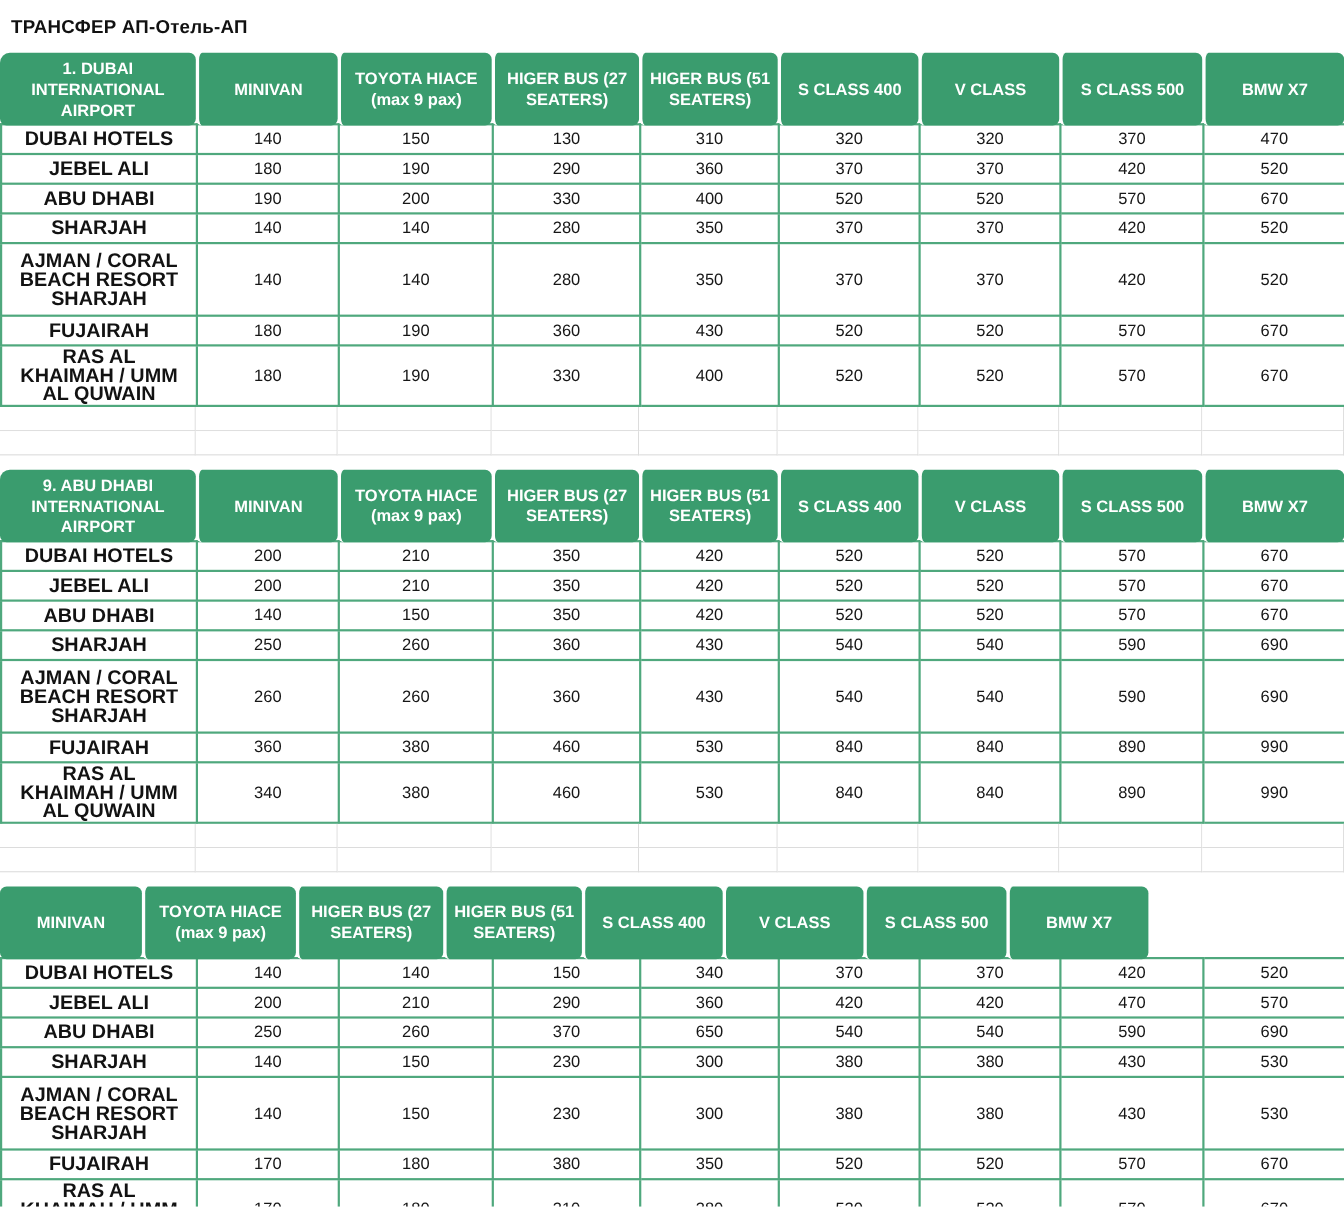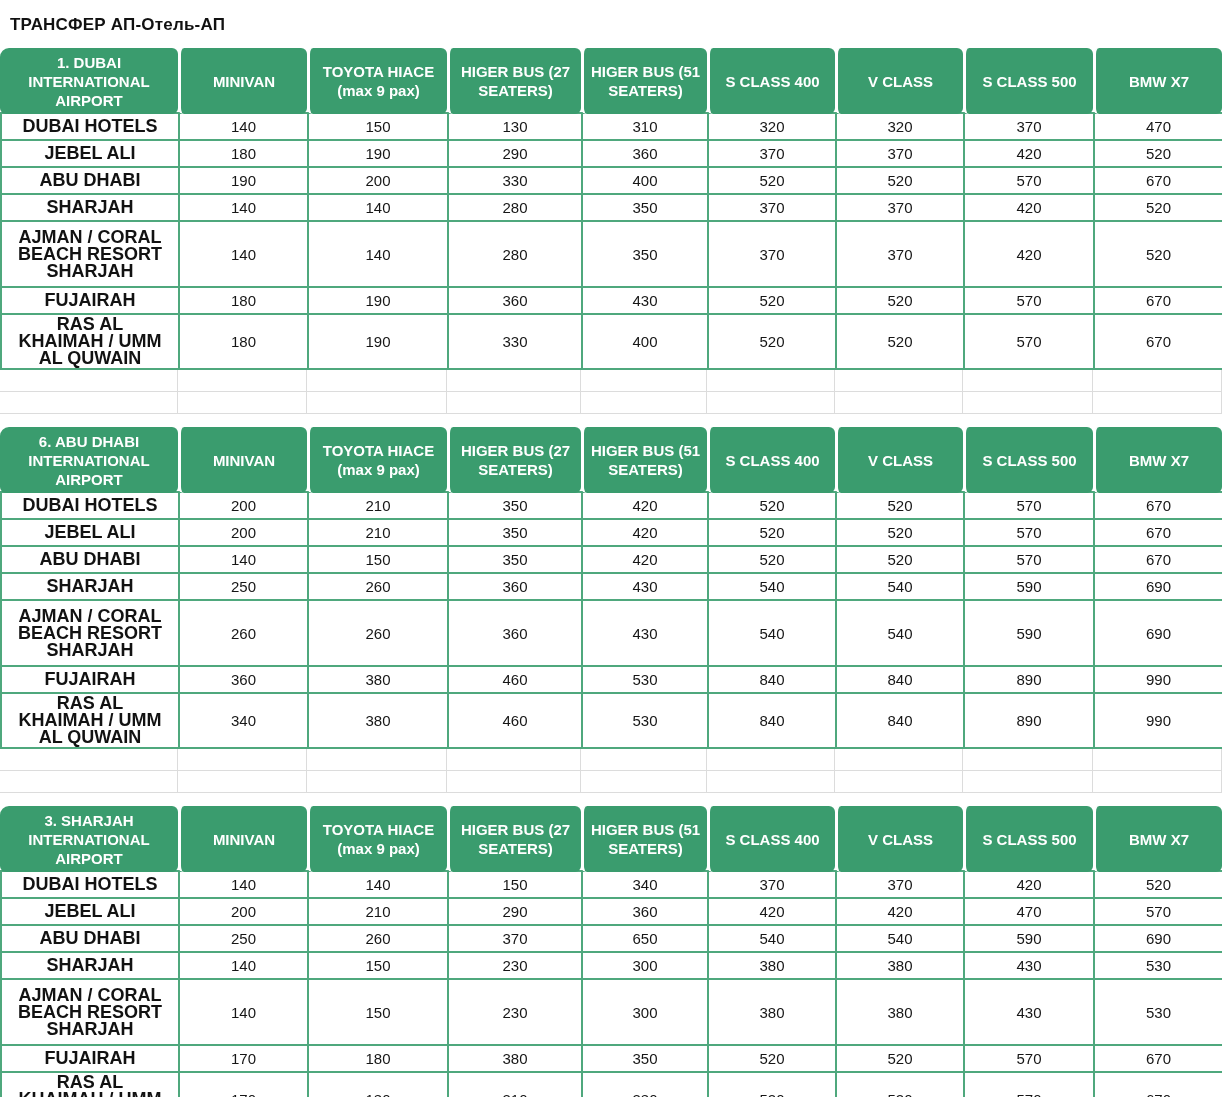--- a/index.html
+++ b/index.html
@@ -206,21 +206,21 @@
             <div class="spacer-cell" style="width: 126px;"></div>
             <div class="spacer-cell" style="width: 128px;"></div>
             <div class="spacer-cell" style="width: 128px;"></div>
             <div class="spacer-cell" style="width: 130px;"></div>
             <div class="spacer-cell" style="width: 129px;"></div>
           </div>
         </div>
       </div>
       <div class="tbl-block">
         <div class="thead-row">
-          <div class="th corner" style="width: 178px;">6. ABU DHABI INTERNATIONAL AIRPORT</div>
+          <div class="th corner" style="width: 178px;">9. ABU DHABI INTERNATIONAL AIRPORT</div>
           <div class="th" style="width: 129px;">MINIVAN</div>
           <div class="th" style="width: 140px;">TOYOTA HIACE (max 9 pax)</div>
           <div class="th" style="width: 134px;">HIGER BUS (27 SEATERS)</div>
           <div class="th" style="width: 126px;">HIGER BUS (51 SEATERS)</div>
           <div class="th" style="width: 128px;">S CLASS 400</div>
           <div class="th" style="width: 128px;">V CLASS</div>
           <div class="th" style="width: 130px;">S CLASS 500</div>
           <div class="th" style="width: 129px;">BMW X7</div>
         </div>
         <table class="tbody-table">
@@ -335,21 +335,20 @@
             <div class="spacer-cell" style="width: 126px;"></div>
             <div class="spacer-cell" style="width: 128px;"></div>
             <div class="spacer-cell" style="width: 128px;"></div>
             <div class="spacer-cell" style="width: 130px;"></div>
             <div class="spacer-cell" style="width: 129px;"></div>
           </div>
         </div>
       </div>
       <div class="tbl-block">
         <div class="thead-row">
-          <div class="th corner" style="width: 178px;">3. SHARJAH INTERNATIONAL AIRPORT</div>
           <div class="th" style="width: 129px;">MINIVAN</div>
           <div class="th" style="width: 140px;">TOYOTA HIACE (max 9 pax)</div>
           <div class="th" style="width: 134px;">HIGER BUS (27 SEATERS)</div>
           <div class="th" style="width: 126px;">HIGER BUS (51 SEATERS)</div>
           <div class="th" style="width: 128px;">S CLASS 400</div>
           <div class="th" style="width: 128px;">V CLASS</div>
           <div class="th" style="width: 130px;">S CLASS 500</div>
           <div class="th" style="width: 129px;">BMW X7</div>
         </div>
         <table class="tbody-table">

